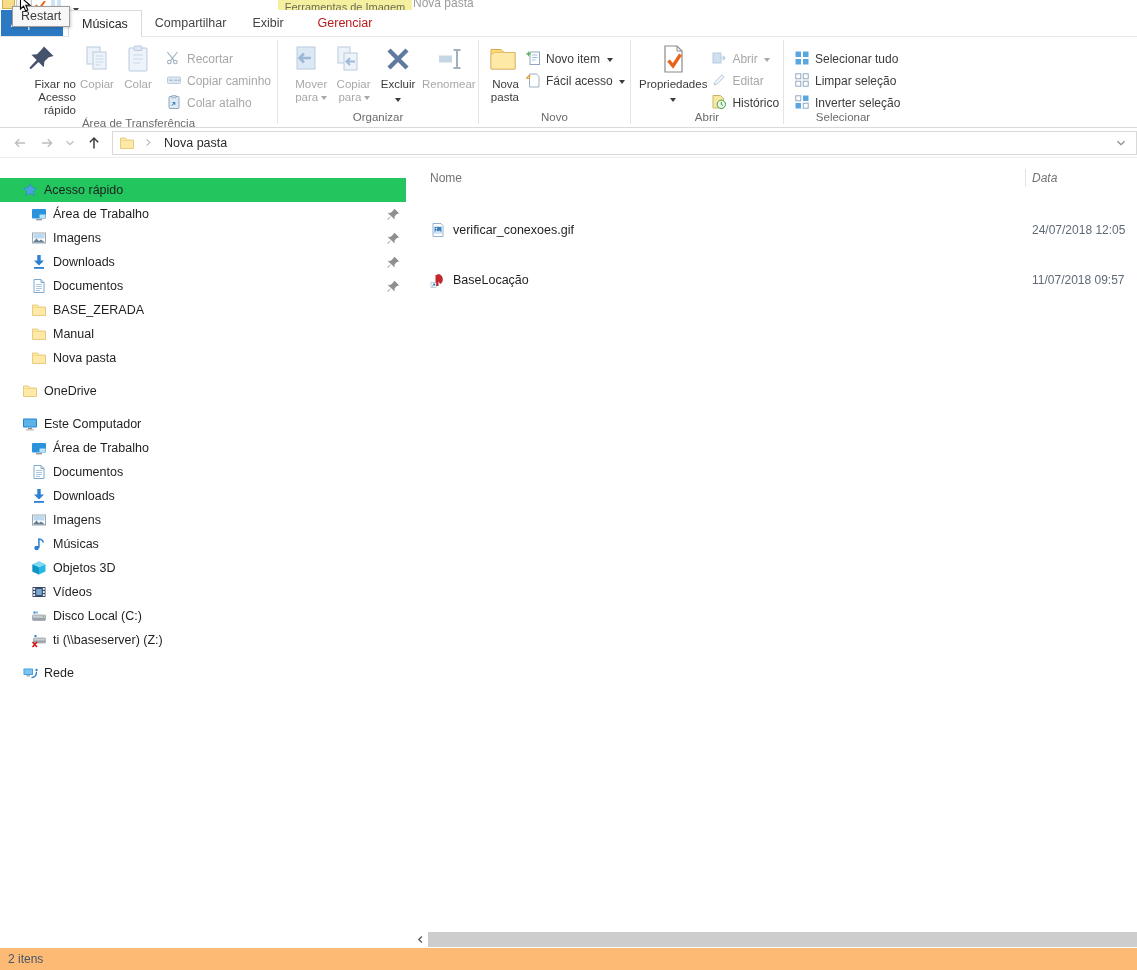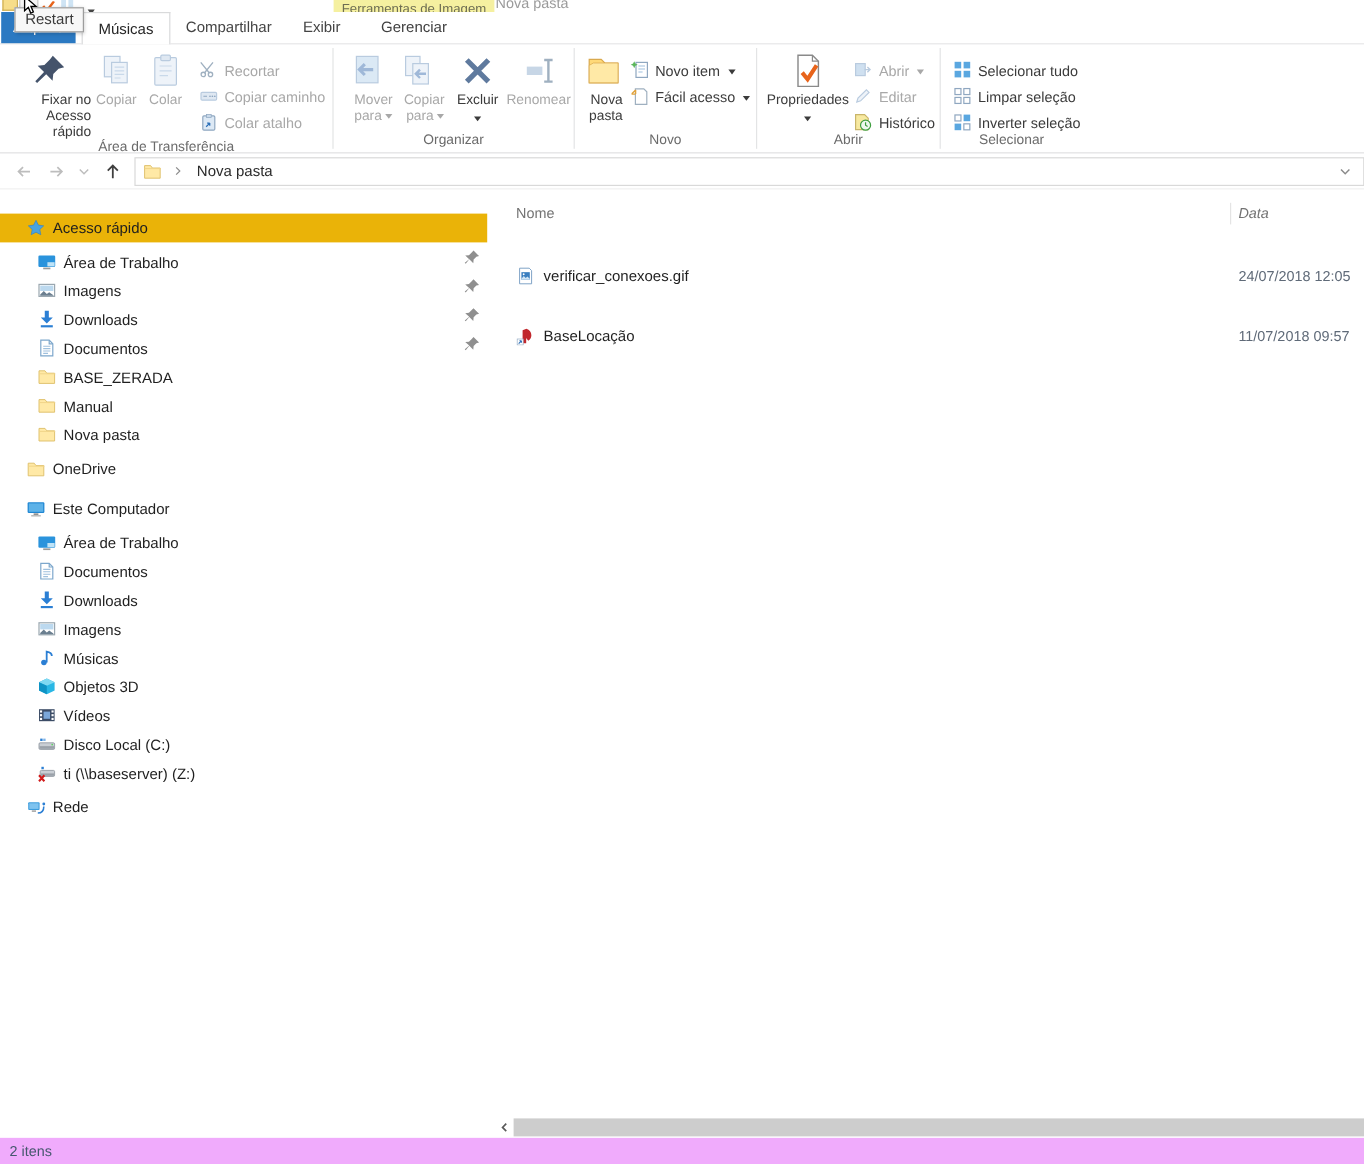--- a/index.html
+++ b/index.html
@@ -19,21 +19,21 @@
   .qat-b2 { left:57px; width:4px; height:9px; background:#cfe4f4; }
   .qat-caret { left:73px; top:2px; }
   .ctx-header { position:absolute; left:278px; top:0; width:134px; height:10px; background:#f5f0a0; overflow:hidden; text-align:center; }
   .ctx-header span { display:inline-block; margin-top:-4px; font-size:11px; color:#6d6d52; white-space:nowrap; }
   .win-title { position:absolute; left:413px; top:-4px; font-size:12px; color:#9b9b9b; white-space:nowrap; }
   
   .tabrow { position:relative; height:27px; display:flex; align-items:stretch; border-bottom:1px solid #e6e7e8; background:#fff; z-index:5; }
   .tab { display:flex; align-items:center; justify-content:center; font-size:12.5px; color:#444; padding:0 13px; cursor:default; }
   .tab-file { background:#2b79c2; color:#fff; width:62px; margin-left:1px; padding:0; }
   .tab-active { background:#fff; border:1px solid #d9dadb; border-bottom:none; margin-bottom:-1px; color:#262626; z-index:6; margin-left:5px; }
-  .tab-manage { position:absolute; left:278px; top:0; bottom:0; width:134px; padding:0; color:#404040; }
+  .tab-manage { position:absolute; left:278px; top:0; bottom:0; width:134px; padding:0; color:#b91c1c; }
   
   .ribbon { height:91px; border-bottom:1px solid #d9dadb; display:flex; background:#fff; }
   .rgroup { display:flex; flex-direction:column; }
   .rbody { flex:1; display:flex; align-items:flex-start; padding-top:2px; }
   .glabel { text-align:center; font-size:11.5px; color:#6b6b6b; padding-bottom:4px; }
   .gsep { width:1px; background:#e3e4e5; margin:3px 0; }
   button { background:none; border:none; font-family:inherit; cursor:default; }
   .bigbtn { display:flex; flex-direction:column; align-items:center; padding-top:4px; font-size:11.5px; line-height:13px; color:#3b3b3b; text-align:right; }
   .bigbtn .ic32 { width:32px; height:32px; margin-bottom:3px; }
   .disabled { color:#a8a8a8 !important; }
@@ -51,40 +51,40 @@
   .navbtn.en { color:#3f3f3f; }
   .navbtn.narrow { width:20px; }
   .addrbox { flex:1; height:24px; border:1px solid #d9d9d9; display:flex; align-items:center; padding:0 26px 0 6px; margin-left:5px; position:relative; background:#fff; }
   .addrbox .crumb-text { font-size:12.5px; color:#2b2b2b; margin-left:4px; }
   .addr-chev { margin:0 6px 0 8px; color:#8a8a8a; display:flex; }
   .addr-dd { position:absolute; right:8px; top:4px; color:#8a8a8a; }
   
   .main { display:flex; height:790px; position:relative; background:#fff; }
   .sidebar { width:406px; padding-top:20px; flex:0 0 406px; }
   .navitem { height:24px; display:flex; align-items:center; font-size:12.5px; color:#1f1f1f; position:relative; padding-left:22px; }
-  .navitem.lvl1 { padding-left:31px;align-items:flex-end; }
-  .navitem.selected { background:#eab308; }
+  .navitem.lvl1 { padding-left:31px; }
+  .navitem.selected { background:#22c55e; }
   .navitem.gap { margin-top:9px; }
   .navitem .ic16 { margin-right:6px; }
   .pin { position:absolute; right:7px; top:5px; width:14px; height:14px; }
   
   .filearea { flex:1; position:relative; padding-top:7px; }
   .colheaders { position:relative; height:26px; display:flex; align-items:center; padding-left:24px; font-size:12px; color:#737373; }
   .col-name { width:595px; }
   .col-divider { position:absolute; left:619px; top:4px; bottom:4px; width:1px; background:#e4e4e4; }
   .col-date { position:absolute; left:626px;font-style:italic; }
   .frow { position:relative; height:22px; display:flex; align-items:center; padding-left:24px; font-size:12.5px;margin-top:28px; }
   .frow .ic16 { margin-right:7px; }
   .fdate { position:absolute; left:626px; color:#5f6a78; font-size:12px; }
   
   .hscroll { position:absolute; bottom:1px; left:0; right:0; height:16px; display:flex; align-items:center; }
   .scroll-arrow { width:15px; margin-left:7px; display:flex; justify-content:center; color:#5a5a5a; }
   .scroll-thumb { flex:1; height:15px; background:#cdcdcd; }
   
-  .statusbar { height:22px; display:flex; align-items:center; padding-left:8px; font-size:12px; color:#45576e; background:#f0abfc; }
+  .statusbar { height:22px; display:flex; align-items:center; padding-left:8px; font-size:12px; color:#45576e; background:#fdba74; }
   
   .tooltip { position:absolute; left:12px; top:6px; background:#f7f7f7; border:1px solid #9d9d9d; padding:2px 8px 3px; font-size:12.5px; color:#3b3b3b; z-index:80; box-shadow:1px 1px 3px rgba(0,0,0,.2); white-space:nowrap; }
   .cursor { position:absolute; left:19px; top:-4px; z-index:90; }
 </style>
 </head>
 <body>
 
 <div class="topstrip">
   <div class="qat-part qat-folder"></div>
   <div class="qat-part qat-hover"></div>

